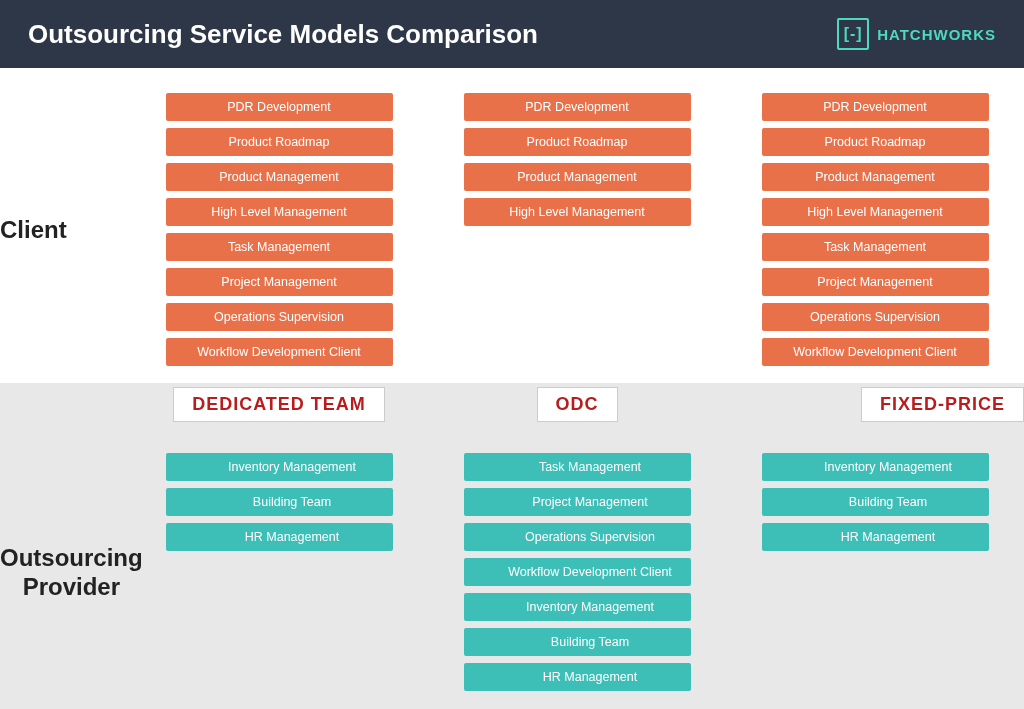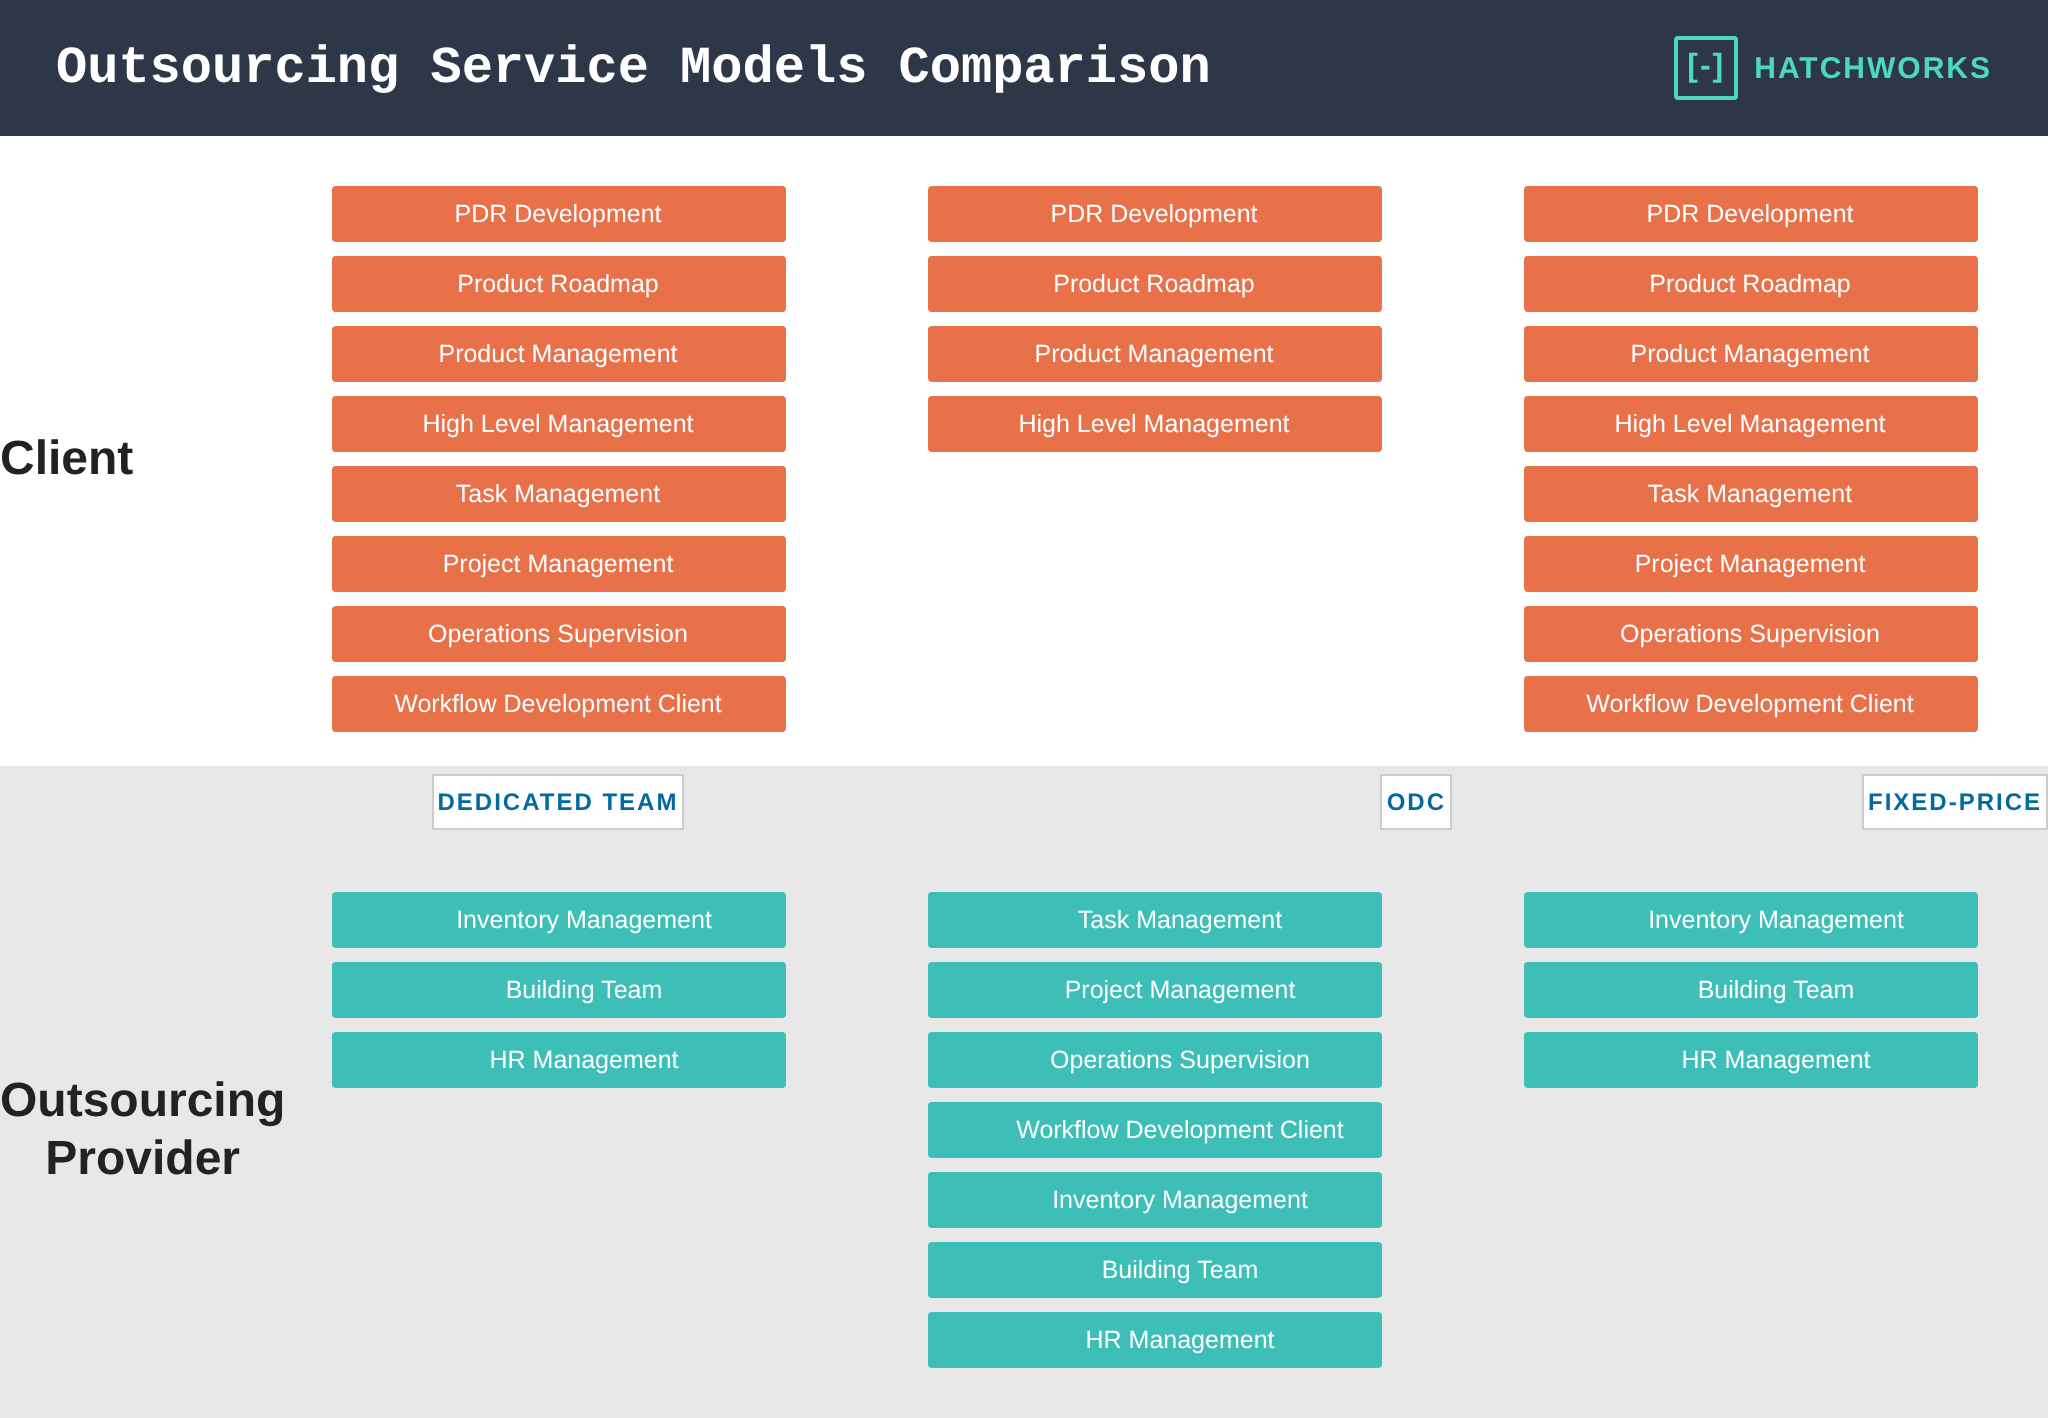--- a/index.html
+++ b/index.html
@@ -26,21 +26,20 @@
       display: flex;
       align-items: center;
       justify-content: space-between;
       flex-shrink: 0;
     }
 
     .header-title {
       font-size: 26px;
       font-weight: 700;
       color: white;
-      font-family: Liberation Mono, monospace;
     }
 
     .logo {
       display: flex;
       align-items: center;
       gap: 8px;
       color: #4dd9c0;
       font-weight: 700;
       font-size: 15px;
       letter-spacing: 1px;
@@ -107,27 +106,27 @@
 
     .column {
       flex: 1;
       display: flex;
       flex-direction: column;
       align-items: center;
       padding: 0 10px;
     }
 
     .column-header {
-      font-size: 12px;
-      font-weight: 700;
-      color: #0369a1;
+      font-size: 18px;
+      font-weight: 700;
+      color: #b91c1c;
       letter-spacing: 1px;
       text-align: center;
       border: 1px solid #ccc;
-      padding: 6px 2px;
+      padding: 6px 18px;
       background: white;
       margin-bottom: 12px;
     }
 
     
     .tag {
       width: 227px;
       padding: 7px 10px;
       margin-bottom: 7px;
       text-align: center;
@@ -213,21 +212,21 @@
 
       </div>
     </div>
 
     <div style="display:flex; background:#e8e8e8; padding: 4px 0;">
       <div style="width:130px; flex-shrink:0;"></div>
       <div style="display:flex; flex:1;">
         <div style="flex:1; display:flex; justify-content:center;">
           <div class="column-header">DEDICATED TEAM</div>
         </div>
-        <div style="flex:1; display:flex; justify-content:flex-end;">
+        <div style="flex:1; display:flex; justify-content:center;">
           <div class="column-header">ODC</div>
         </div>
         <div style="flex:1; display:flex; justify-content:flex-end;">
           <div class="column-header">FIXED-PRICE</div>
         </div>
       </div>
     </div>
 
     <div class="bottom-zone">
 

